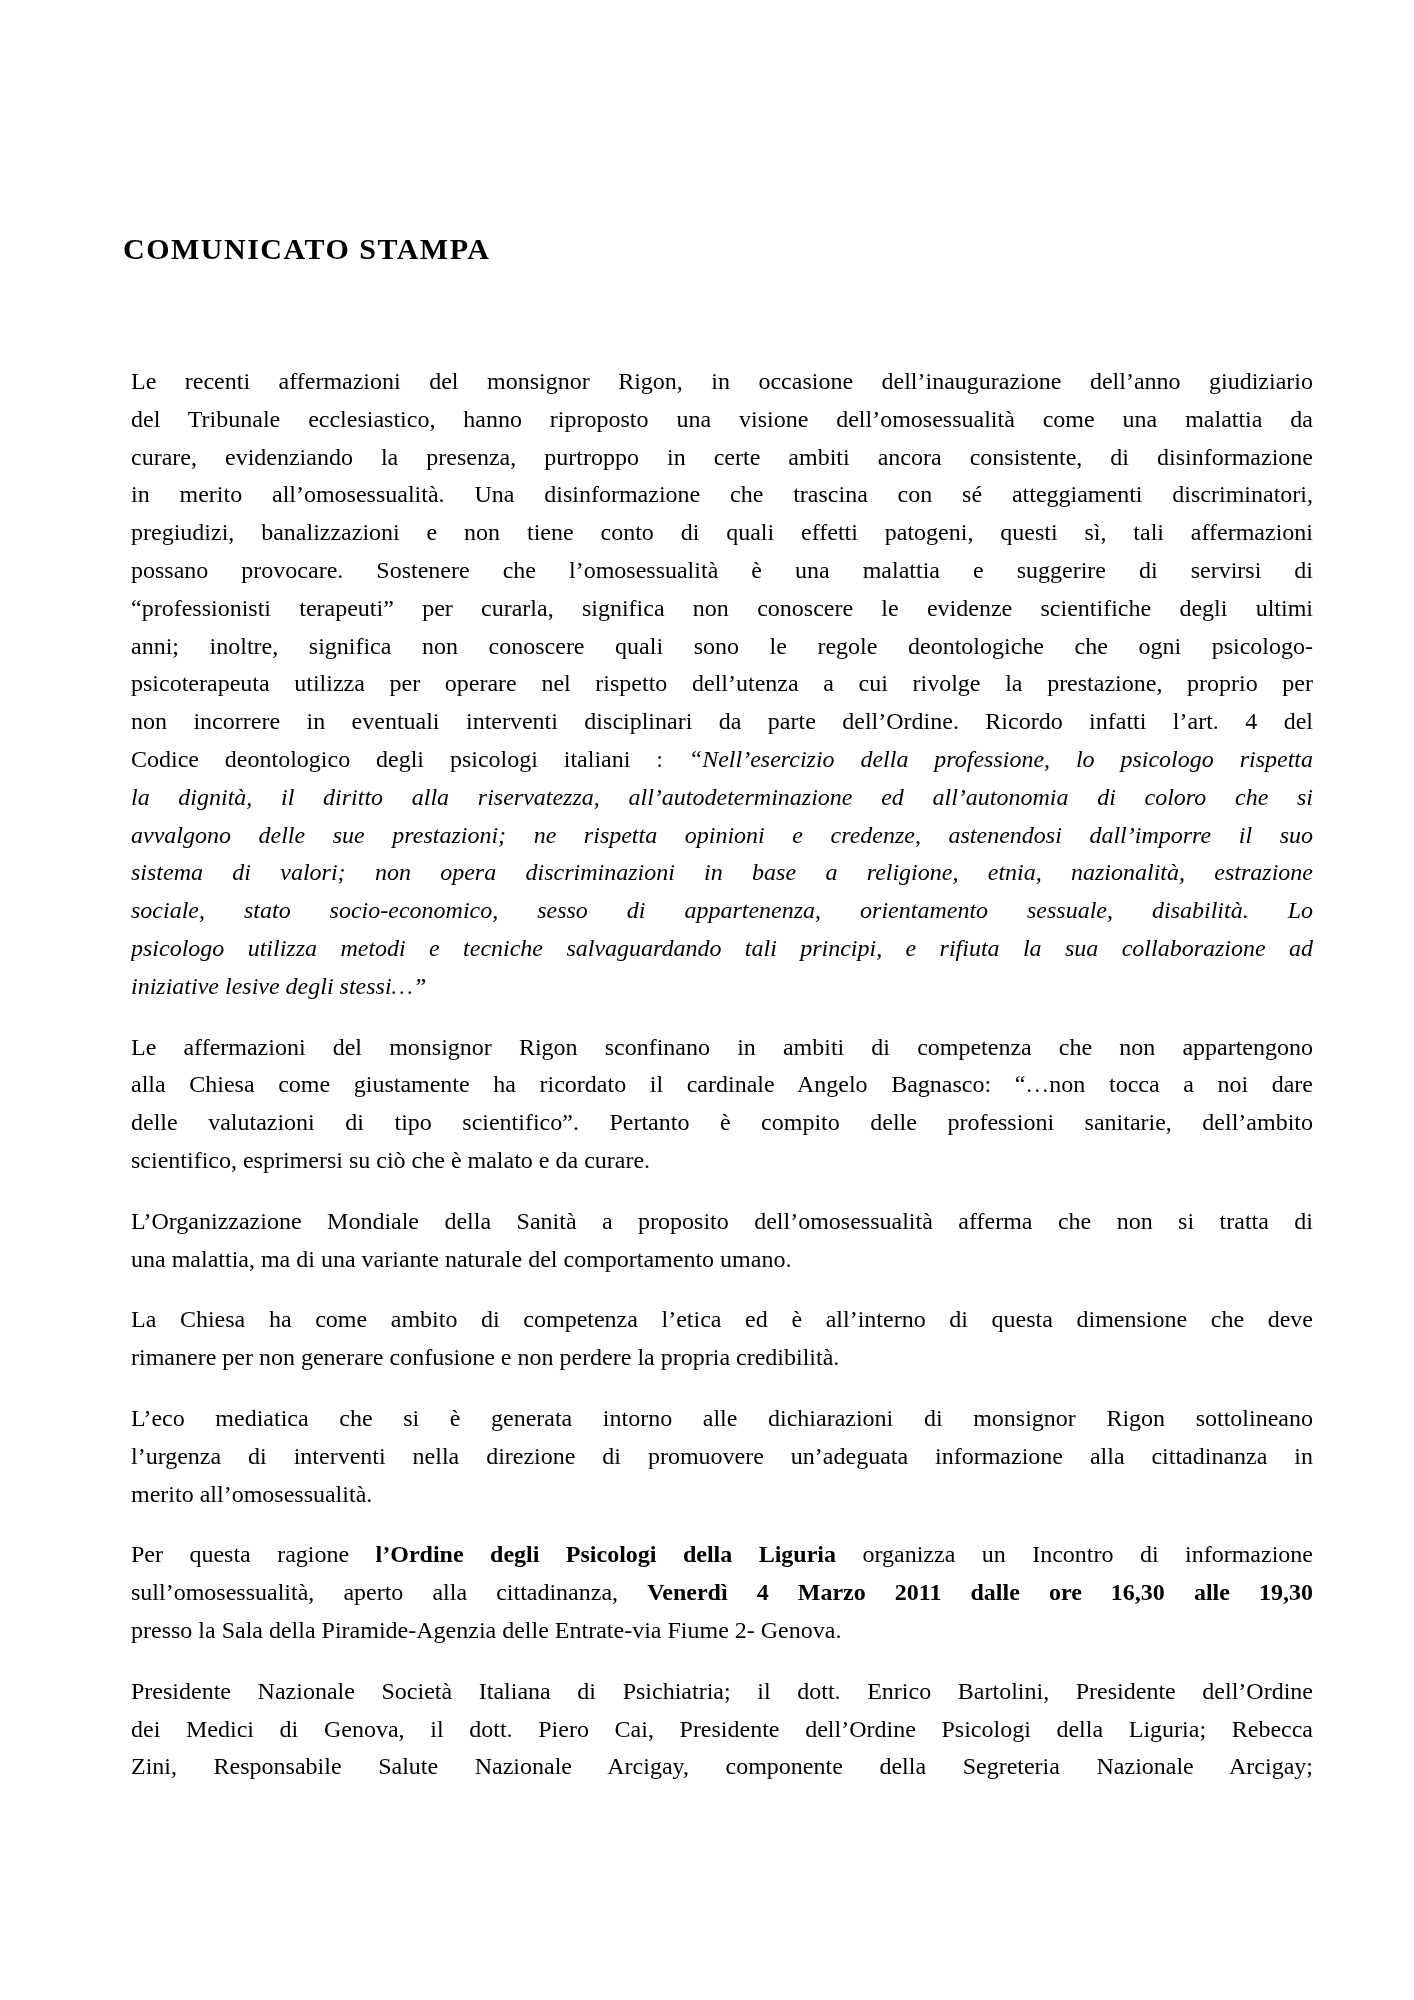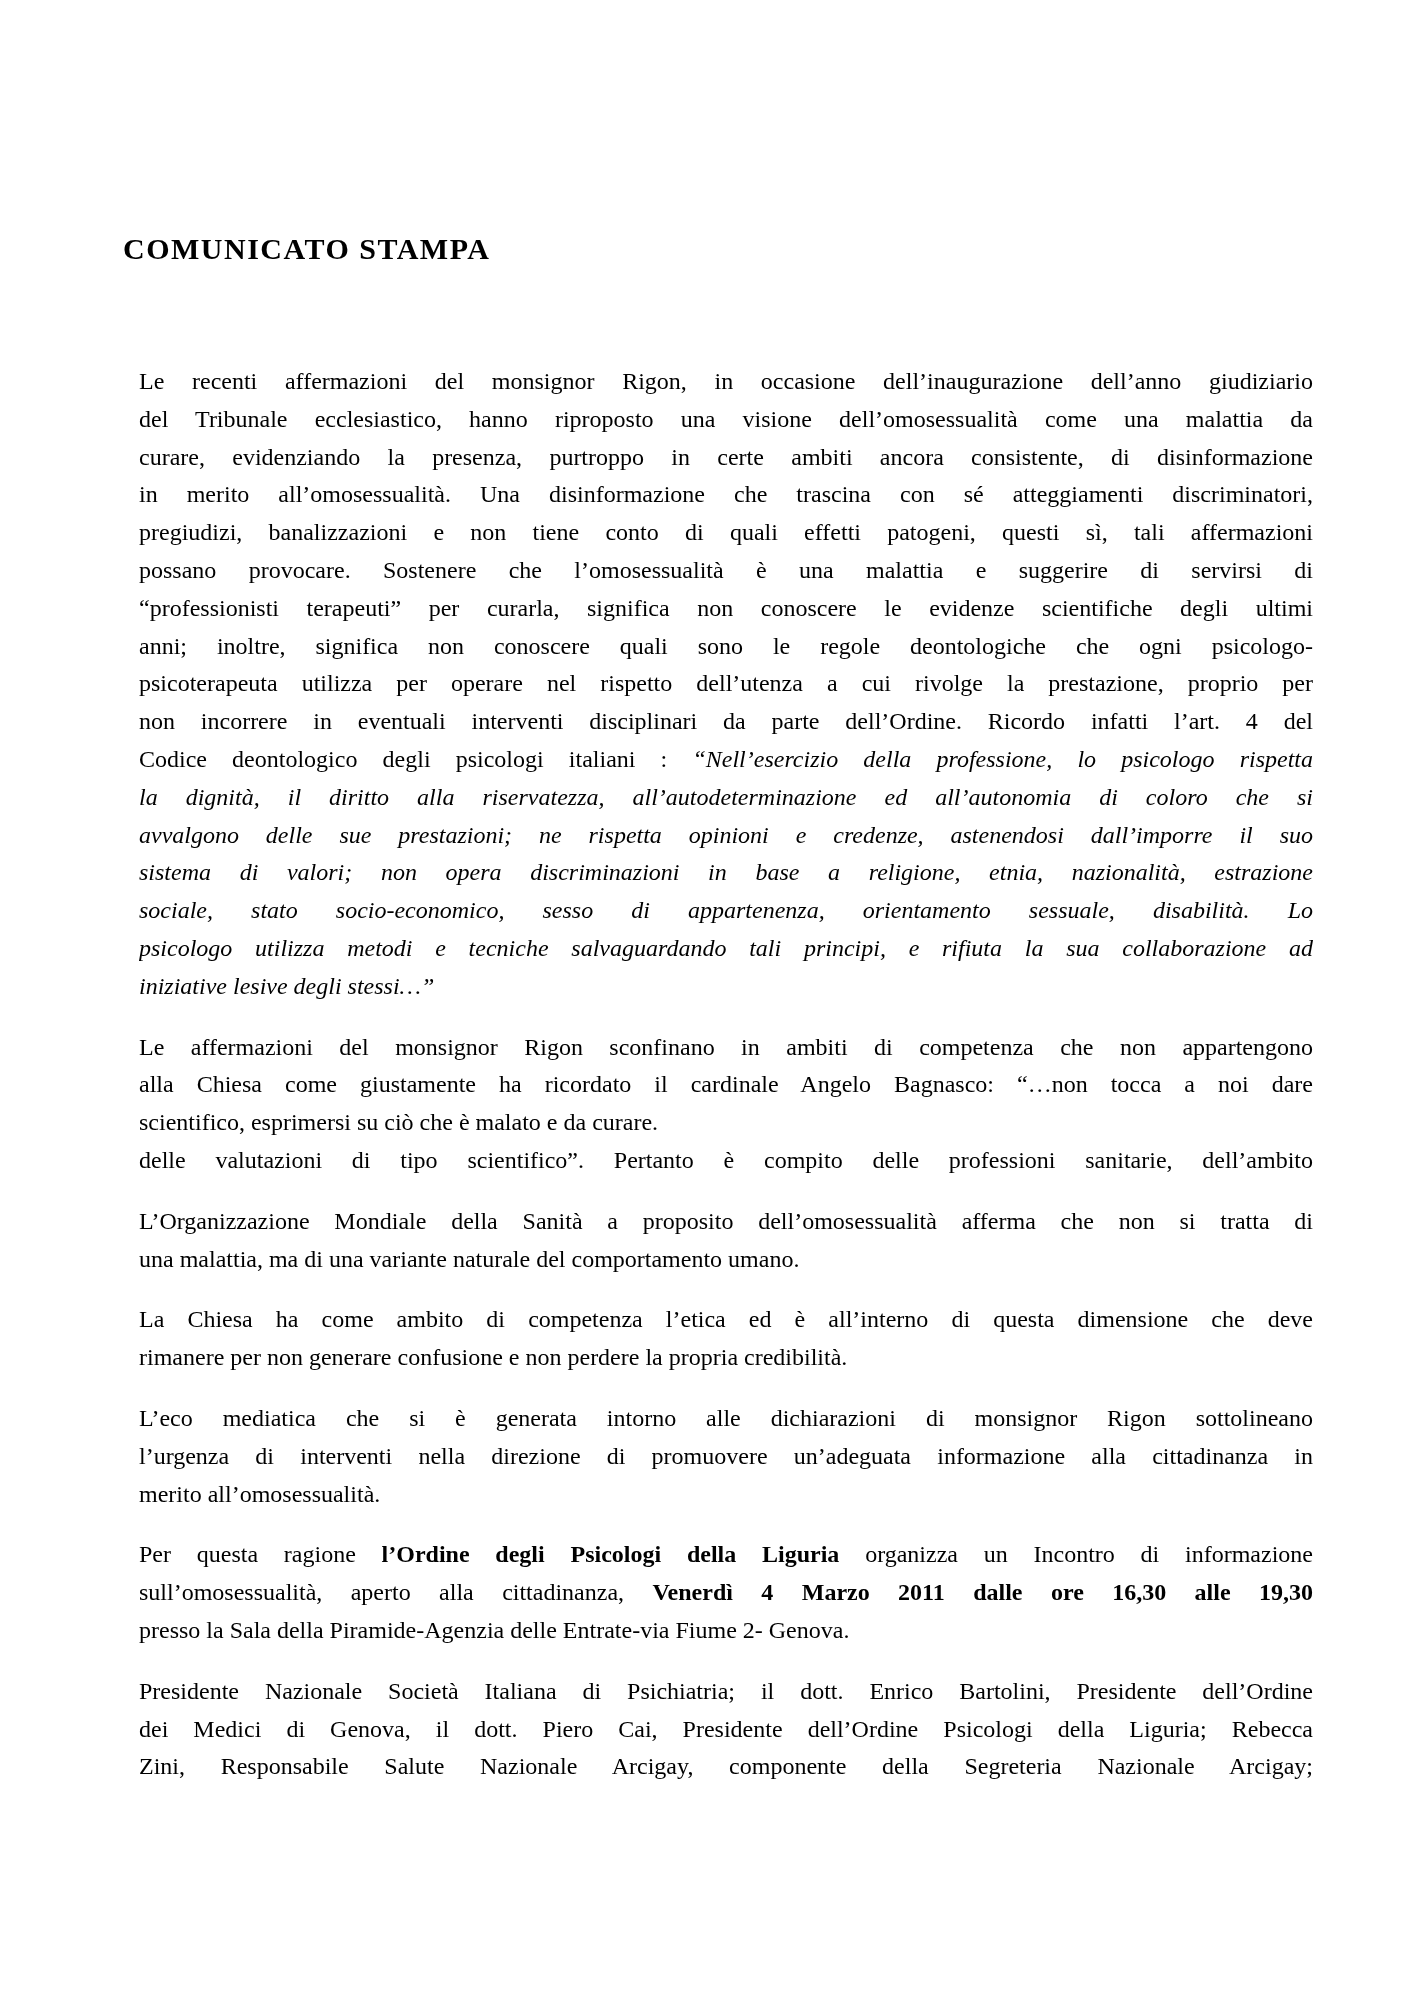--- a/index.html
+++ b/index.html
@@ -17,21 +17,21 @@
     line-height: 37.8px;
   }
   .title {
     text-align: left;
     font-weight: bold;
     font-size: 30px;
     line-height: 37px;
     letter-spacing: 1.5px;
     margin: 0 0 96px 0;
   }
-  .para { margin: 0 0 23px 16px; }
+  .para { margin: 0 0 23px 8px; }
   .line {
     text-align: justify;
     text-align-last: justify;
     height: 37.8px;
     overflow: hidden;
   }
   .line.last { text-align-last: left; }
   .seg-n { font-style: normal; font-weight: normal; }
   .seg-i { font-style: italic; }
   .seg-b { font-weight: bold; }
@@ -57,22 +57,22 @@
         <div class="line"><span class="seg-i">la dignità, il diritto alla riservatezza, all’autodeterminazione ed all’autonomia di coloro che si</span></div>
         <div class="line"><span class="seg-i">avvalgono delle sue prestazioni; ne rispetta opinioni e credenze, astenendosi dall’imporre il suo</span></div>
         <div class="line"><span class="seg-i">sistema di valori; non opera discriminazioni in base a religione, etnia, nazionalità, estrazione</span></div>
         <div class="line"><span class="seg-i">sociale, stato socio-economico, sesso di appartenenza, orientamento sessuale, disabilità. Lo</span></div>
         <div class="line"><span class="seg-i">psicologo utilizza metodi e tecniche salvaguardando tali principi, e rifiuta la sua collaborazione ad</span></div>
         <div class="line last"><span class="seg-i">iniziative lesive degli stessi…”</span></div>
       </div>
       <div class="para">
         <div class="line"><span class="seg-n">Le affermazioni del monsignor Rigon sconfinano in ambiti di competenza che non appartengono</span></div>
         <div class="line"><span class="seg-n">alla Chiesa come giustamente ha ricordato il cardinale Angelo Bagnasco: “…non tocca a noi dare</span></div>
+        <div class="line"><span class="seg-n">delle valutazioni di tipo scientifico”. Pertanto è compito delle professioni sanitarie, dell’ambito</span></div>
         <div class="line last"><span class="seg-n">scientifico, esprimersi su ciò che è malato e da curare.</span></div>
-        <div class="line"><span class="seg-n">delle valutazioni di tipo scientifico”. Pertanto è compito delle professioni sanitarie, dell’ambito</span></div>
       </div>
       <div class="para">
         <div class="line"><span class="seg-n">L’Organizzazione Mondiale della Sanità a proposito dell’omosessualità afferma che non si tratta di</span></div>
         <div class="line last"><span class="seg-n">una malattia, ma di una variante naturale del comportamento umano.</span></div>
       </div>
       <div class="para">
         <div class="line"><span class="seg-n">La Chiesa ha come ambito di competenza l’etica ed è all’interno di questa dimensione che deve</span></div>
         <div class="line last"><span class="seg-n">rimanere per non generare confusione e non perdere la propria credibilità.</span></div>
       </div>
       <div class="para">

